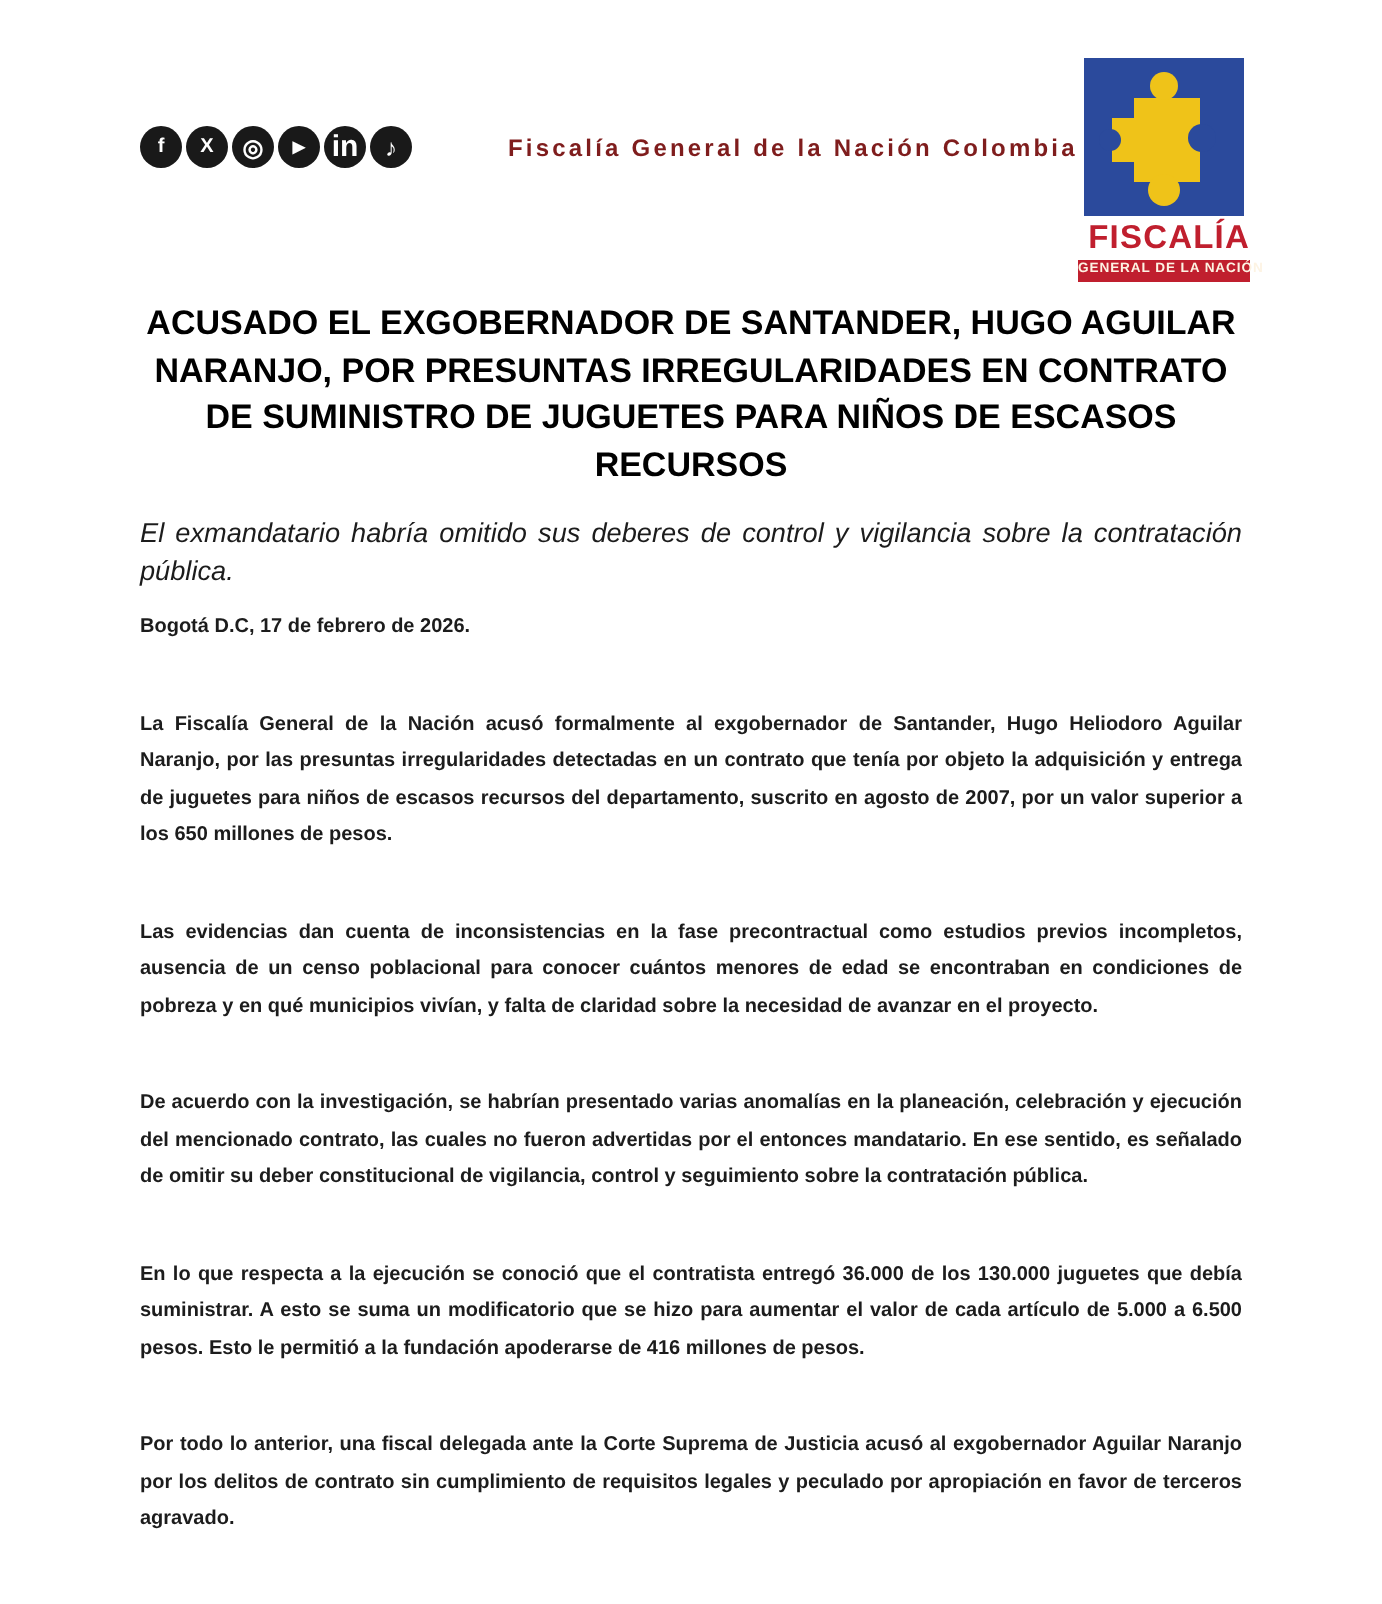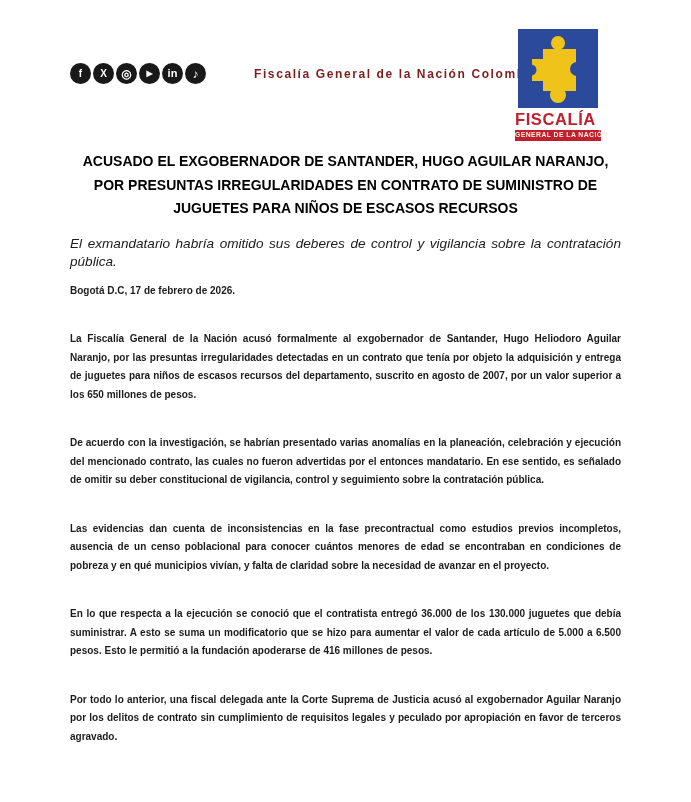--- a/index.html
+++ b/index.html
@@ -46,24 +46,24 @@
     font-size: 12px;
     font-weight: bold;
     letter-spacing: 1.6px;
     color: #7f1d1d;
     white-space: nowrap;
     margin-left: 36px;
   }
 
   .logo {
     position: absolute;
-    left: 515px;
+    left: 539px;
     top: 29px;
     width: 86px;
-    text-align: left;
+    text-align: right;
   }
   .logo-square { display: block; margin: 0 auto; }
   .logo-wordmark {
     margin-top: 3px;
     font-size: 16.5px;
     font-weight: bold;
     letter-spacing: 0.6px;
     color: #c01f2e;
     line-height: 1;
   }
@@ -80,21 +80,21 @@
   }
 
   
   .article {
     position: absolute;
     left: 70px;
     top: 150px;
     width: 551px;
   }
   .article h1 {
-    font-size: 14px;
+    font-size: 17px;
     line-height: 23.5px;
     font-weight: bold;
     text-align: center;
     color: #000000;
     margin-bottom: 14px;
   }
   .lede {
     font-weight: normal;
     font-style: italic;
     font-size: 13.6px;
@@ -113,21 +113,21 @@
 </head>
 <body>
 
 <div class="page">
 
   <div class="social-row">
     <span class="social-circle">f</span>
     <span class="social-circle">X</span>
     <span class="social-circle" style="font-size:12px;">◎</span>
     <span class="social-circle" style="font-size:8px;">▶</span>
-    <span class="social-circle" style="font-size:11px;">in</span>
+    <span class="social-circle" style="font-size:15px;">in</span>
     <span class="social-circle" style="font-size:12px;">♪</span>
   </div>
 
   <div class="brand-text">Fiscalía General de la Nación Colombia</div>
 
   <div class="logo">
     <svg class="logo-square" width="80" height="79" viewBox="0 0 80 79" xmlns="http://www.w3.org/2000/svg">
       <rect x="0" y="0" width="80" height="79" fill="#2B4A9C"></rect>
 
       <rect x="25" y="20" width="33" height="42" fill="#EFC319"></rect>
@@ -140,20 +140,20 @@
     </svg>
     <div class="logo-wordmark">FISCALÍA</div>
     <div class="logo-tagline">GENERAL DE LA NACIÓN</div>
   </div>
 
   <div class="article">
     <h1>ACUSADO EL EXGOBERNADOR DE SANTANDER, HUGO AGUILAR NARANJO, POR PRESUNTAS IRREGULARIDADES EN CONTRATO DE SUMINISTRO DE JUGUETES PARA NIÑOS DE ESCASOS RECURSOS</h1>
     <p class="lede">El exmandatario habría omitido sus deberes de control y vigilancia sobre la contratación pública.</p>
     <p class="dateline">Bogotá D.C, 17 de febrero de 2026.</p>
     <p class="body-par">La Fiscalía General de la Nación acusó formalmente al exgobernador de Santander, Hugo Heliodoro Aguilar Naranjo, por las presuntas irregularidades detectadas en un contrato que tenía por objeto la adquisición y entrega de juguetes para niños de escasos recursos del departamento, suscrito en agosto de 2007, por un valor superior a los 650 millones de pesos.</p>
+    <p class="body-par">Las evidencias dan cuenta de inconsistencias en la fase precontractual como estudios previos incompletos, ausencia de un censo poblacional para conocer cuántos menores de edad se encontraban en condiciones de pobreza y en qué municipios vivían, y falta de claridad sobre la necesidad de avanzar en el proyecto.</p>
     <p class="body-par">De acuerdo con la investigación, se habrían presentado varias anomalías en la planeación, celebración y ejecución del mencionado contrato, las cuales no fueron advertidas por el entonces mandatario. En ese sentido, es señalado de omitir su deber constitucional de vigilancia, control y seguimiento sobre la contratación pública.</p>
-    <p class="body-par">Las evidencias dan cuenta de inconsistencias en la fase precontractual como estudios previos incompletos, ausencia de un censo poblacional para conocer cuántos menores de edad se encontraban en condiciones de pobreza y en qué municipios vivían, y falta de claridad sobre la necesidad de avanzar en el proyecto.</p>
     <p class="body-par">En lo que respecta a la ejecución se conoció que el contratista entregó 36.000 de los 130.000 juguetes que debía suministrar. A esto se suma un modificatorio que se hizo para aumentar el valor de cada artículo de 5.000 a 6.500 pesos. Esto le permitió a la fundación apoderarse de 416 millones de pesos.</p>
     <p class="body-par">Por todo lo anterior, una fiscal delegada ante la Corte Suprema de Justicia acusó al exgobernador Aguilar Naranjo por los delitos de contrato sin cumplimiento de requisitos legales y peculado por apropiación en favor de terceros agravado.</p>
 
   </div>
 
 </div>
 
 </body></html>

